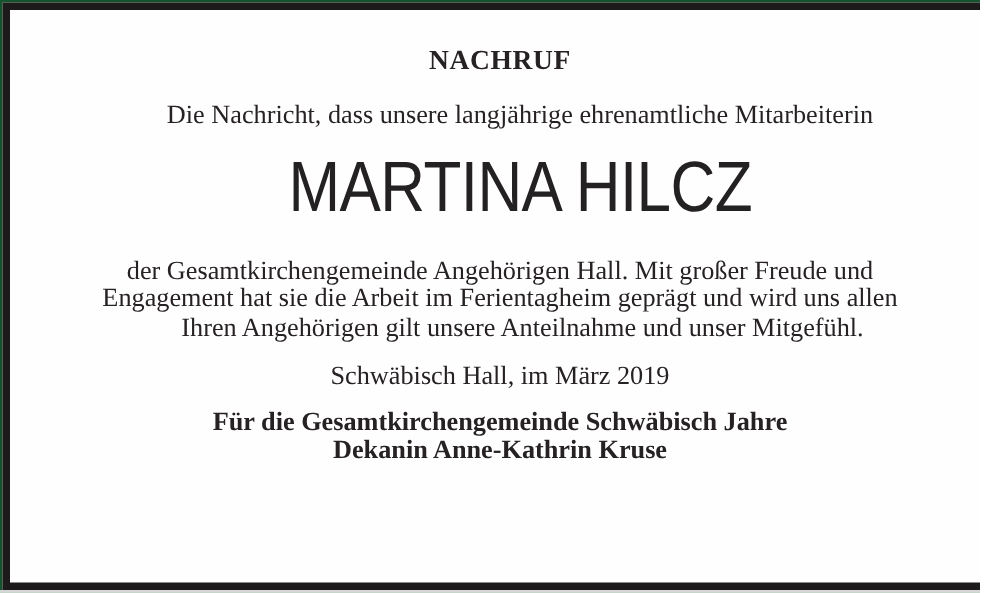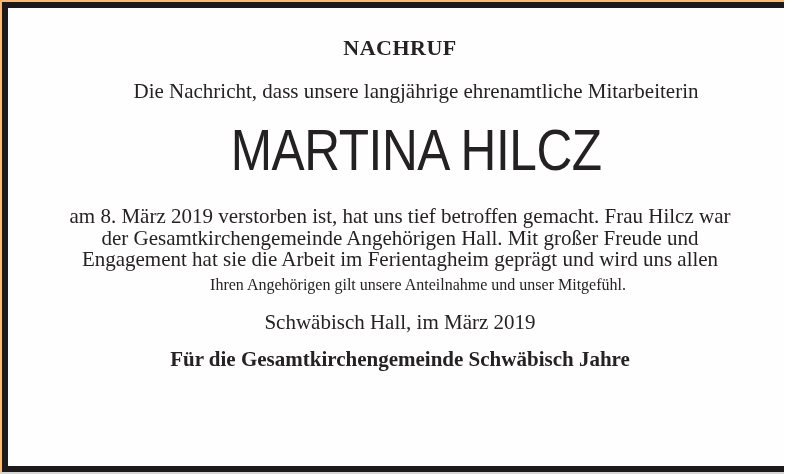--- a/index.html
+++ b/index.html
@@ -4,21 +4,21 @@
 <style>
   html, body {
     margin: 0;
     padding: 0;
     background: #ffffff;
   }
   .page {
     position: relative;
     width: 784px;
     height: 474px;
-    background: #fdba74;
+    background: #14532d;
     overflow: hidden;
     font-family: "Liberation Serif", serif;
     color: #262223;
   }
   
   .frame {
     position: absolute;
     left: 2px;
     top: 2px;
     width: 796px;
@@ -78,21 +78,21 @@
     transform-origin: 50% 50%;
     letter-spacing: -0.5px;
   }
   .body-block {
     margin-top: 26px;
     font-size: 21px;
     line-height: 21.7px;
   }
   .condolence {
     margin-top: 2px;
-    font-size: 16px;
+    font-size: 21px;
     line-height: 23px;
     padding-left: 36px;
   }
   .place-date {
     margin-top: 15px;
     font-size: 21px;
     line-height: 23px;
   }
   .sig-org {
     margin-top: 15px;
@@ -115,28 +115,28 @@
 
       <div class="kicker line">NACHRUF</div>
 
       <div class="intro line">Die Nachricht, dass unsere langjährige ehrenamtliche Mitarbeiterin</div>
 
       <div class="name">
         <span>MARTINA HILCZ</span>
       </div>
 
       <div class="body-block">
-        <div class="line">am 8. März 2019 verstorben ist, hat uns tief betroffen gemacht. Frau Hilcz war</div>
         <div class="line">der Gesamtkirchengemeinde Angehörigen Hall. Mit großer Freude und</div>
         <div class="line">Engagement hat sie die Arbeit im Ferientagheim geprägt und wird uns allen</div>
       </div>
 
       <div class="condolence line">Ihren Angehörigen gilt unsere Anteilnahme und unser Mitgefühl.</div>
 
       <div class="place-date line">Schwäbisch Hall, im März 2019</div>
 
       <div class="sig-org line">Für die Gesamtkirchengemeinde Schwäbisch Jahre</div>
 
+      <div class="sig-person line">Dekanin Anne-Kathrin Kruse</div>
 
     </div>
   </div>
   <div class="bottom-strip"></div>
 </div>
 
 </body></html>

